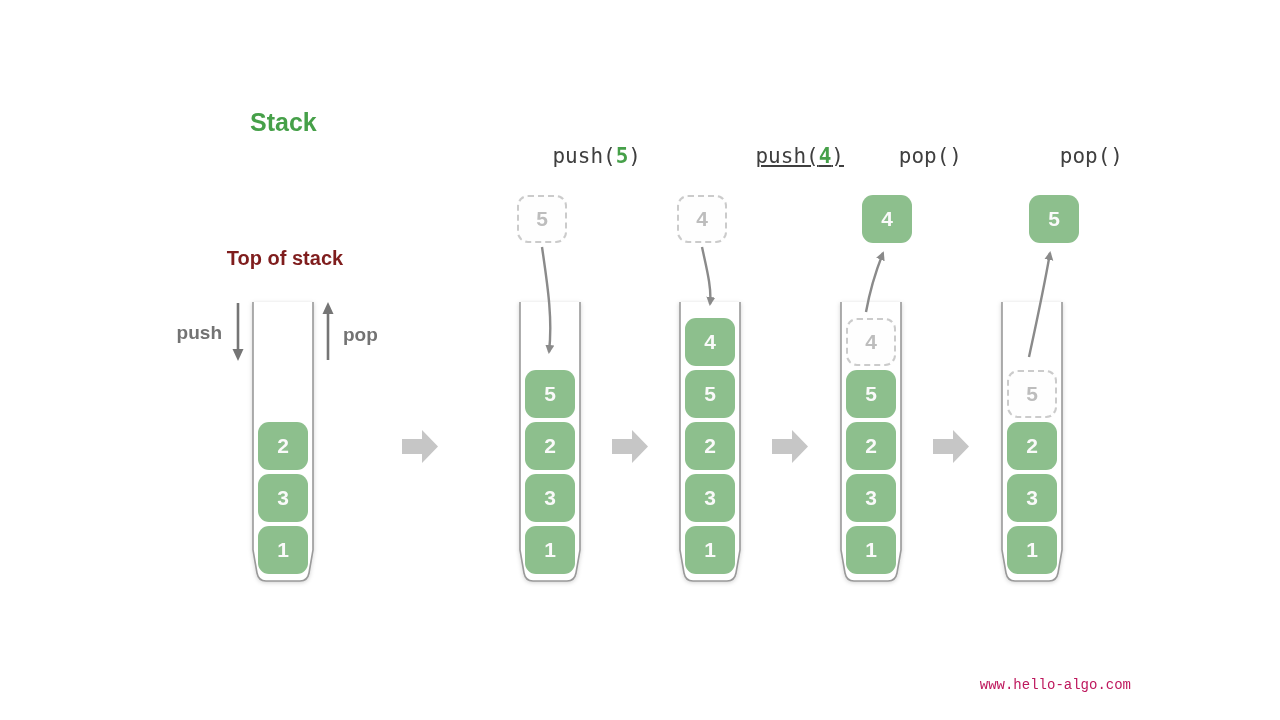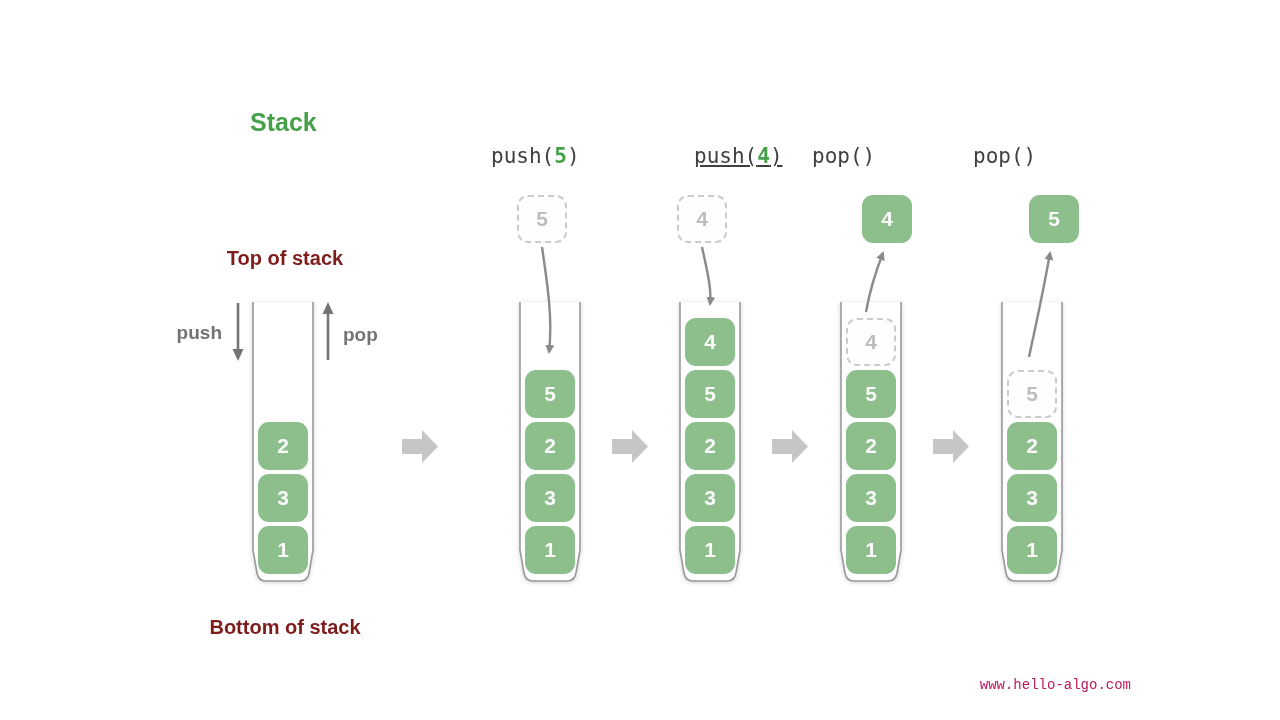--- a/index.html
+++ b/index.html
@@ -6,21 +6,21 @@
   .canvas{position:relative;width:1167px;height:720px;background:#ffffff;overflow:hidden;
           font-family:"Liberation Sans",sans-serif;}
   .abs{position:absolute;}
   .svg-layer{position:absolute;left:0;top:0;width:1280px;height:720px;}
 
   .title{font-size:25px;font-weight:bold;color:#46A049;}
   .caption{font-size:20px;font-weight:bold;color:#7f1d1d;text-align:center;width:210px;}
   .side-label{font-size:19px;font-weight:bold;color:#737373;}
 
   .op-label{font-family:"DejaVu Sans Mono",monospace;font-size:21px;color:#3F3F3F;
-            width:150px;text-align:left;white-space:nowrap;}
+            width:150px;text-align:right;white-space:nowrap;}
   .op-label .arg{color:#46A049;font-weight:bold;}
 
   .box{width:50px;height:48px;border-radius:11px;background:#8DBF8D;
        color:#FAFAFA;font-size:21px;font-weight:bold;text-align:center;line-height:48px;
        box-sizing:border-box;}
   .box.ghost{background:#FEFEFE;border:2px dashed #CBCBCB;color:#BDBDBD;line-height:44px;}
 
   .container-path{fill:#FFFFFF;stroke:#9A9A9A;stroke-width:1.6;
                   filter:drop-shadow(0 1px 2px rgba(0,0,0,0.18));}
   .block-arrow{fill:#C6C6C6;}
@@ -69,21 +69,20 @@
     <polygon class="arrow-head" points="322.5,314 333.5,314 328,302"></polygon>
 
     <path class="flow-arrow" d="M542,247 C547,282 553,318 549,352" marker-end="url(#ah)"></path>
     <path class="flow-arrow" d="M702,247 C706,266 712,288 710,304" marker-end="url(#ah)"></path>
     <path class="flow-arrow" d="M866,312 C870,290 877,268 883,253" marker-end="url(#ah)"></path>
     <path class="flow-arrow" d="M1029,357 C1037,320 1044,288 1050,253" marker-end="url(#ah)"></path>
   </svg>
 
   <div class="abs title" style="left:250px;top:108px;">Stack</div>
   <div class="abs caption" style="left:180px;top:247px;">Top of stack</div>
-  <div class="abs caption" style="left:180px;top:616px;">Bottom of stack</div>
   <div class="abs side-label" style="left:150px;top:322px;width:72px;text-align:right;">push</div>
   <div class="abs side-label" style="left:343px;top:324px;">pop</div>
 
   <div class="abs op-label" style="left:491px;top:144px;">
     <span>push(</span><span class="arg">5</span><span>)</span>
   </div>
   <div class="abs op-label" style="left:694px;top:144px;text-decoration:underline;">
     <span>push(</span><span class="arg">4</span><span>)</span>
   </div>
   <div class="abs op-label" style="left:812px;top:144px;">

